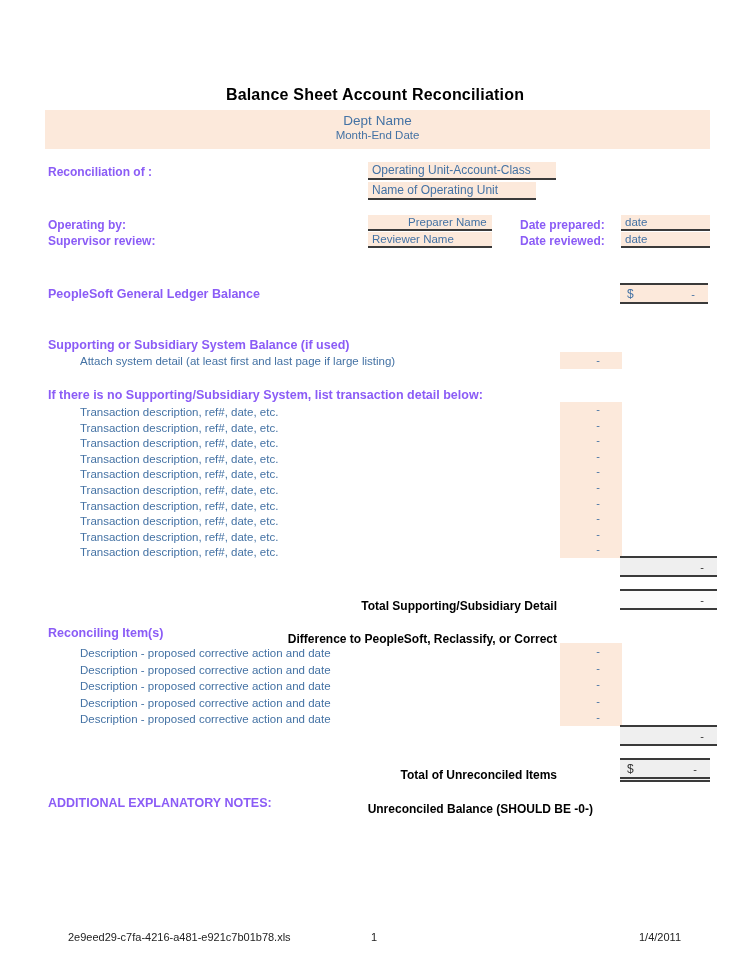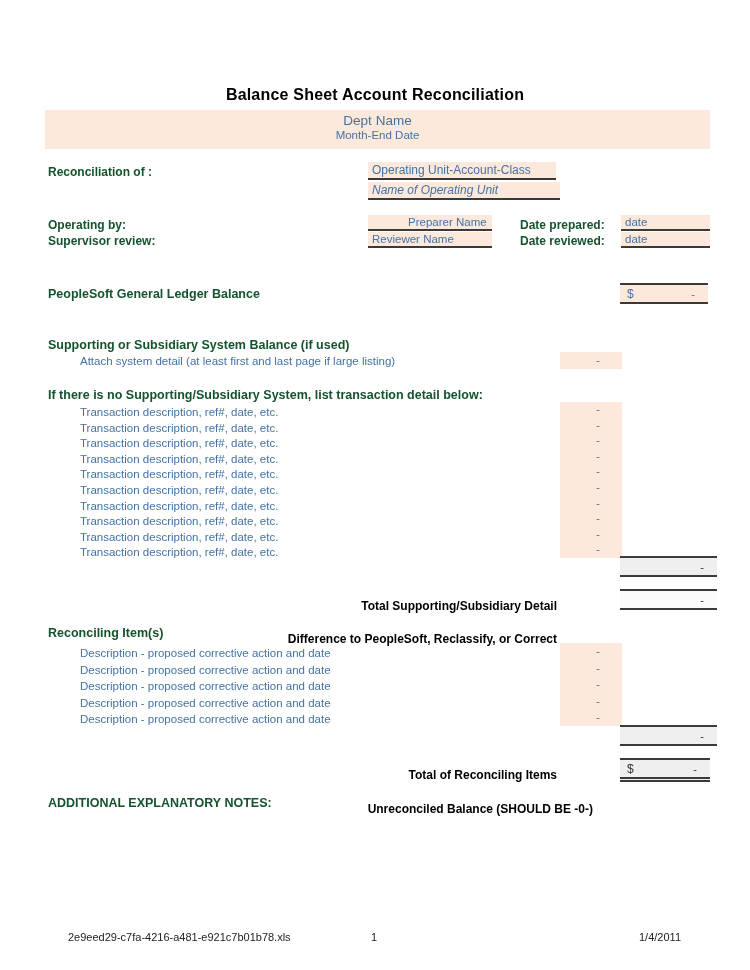--- a/index.html
+++ b/index.html
@@ -5,21 +5,21 @@
   html,body{margin:0;padding:0;background:#ffffff;}
   .page{
     position:relative;
     width:750px;height:970px;
     background:#ffffff;
     font-family:"Liberation Sans", sans-serif;
     color:#000;
     overflow:hidden;
   }
   .abs{position:absolute;}
-  .bold{font-weight:bold;font-size:12px;color:#14532d;white-space:nowrap;}
+  .bold{font-weight:bold;font-size:12px;color:#8b5cf6;white-space:nowrap;}
   .blue{color:var(--blue,#4472A4);}
   .peach{background:var(--peach,#FCE9DB);}
 
   
   .title{top:86px;left:0;width:750px;text-align:center;font-size:16px;font-weight:bold;letter-spacing:0.2px;}
   .banner{top:110px;left:45px;width:665px;height:39px;text-align:center;}
   .banner .dept{font-size:13.5px;padding-top:3px;}
   .banner .mdate{font-size:11.5px;padding-top:1px;}
 
   
@@ -94,21 +94,21 @@
 
   <div class="abs title">Balance Sheet Account Reconciliation</div>
 
   <div class="abs banner peach">
     <div class="dept blue">Dept Name</div>
     <div class="mdate blue">Month-End Date</div>
   </div>
 
   <div class="abs bold" style="left:48px;top:165px;">Reconciliation of :</div>
   <div class="abs ufield" style="left:368px;top:162px;width:188px;">Operating Unit-Account-Class</div>
-  <div class="abs ufield" style="left:368px;top:182px;width:192px;font-style:italic;">Name of Operating Unit</div>
+  <div class="abs ufield" style="left:368px;top:182px;width:168px;">Name of Operating Unit</div>
 
   <div class="abs bold" style="left:48px;top:218px;">Operating by:</div>
   <div class="abs ufield" style="left:368px;top:215px;width:124px;font-size:11.5px;padding-left:40px;">Preparer Name</div>
   <div class="abs bold" style="left:520px;top:218px;">Date prepared:</div>
   <div class="abs ufield" style="left:621px;top:215px;width:89px;font-size:11.5px;">date</div>
 
   <div class="abs bold" style="left:48px;top:234px;">Supervisor review:</div>
   <div class="abs ufield" style="left:368px;top:232px;width:124px;font-size:11.5px;">Reviewer Name</div>
   <div class="abs bold" style="left:520px;top:234px;">Date reviewed:</div>
   <div class="abs ufield" style="left:621px;top:232px;width:89px;font-size:11.5px;">date</div>
@@ -192,21 +192,21 @@
     <div class="listrow5">
       <span class="itemtext blue">Description - proposed corrective action and date</span>
       <span class="pcell">-</span>
     </div>
     <div class="listrow5">
       <span class="itemtext blue">Description - proposed corrective action and date</span>
       <span class="pcell">-</span>
     </div>
   </div>
 
-  <div class="abs rlabel-right" style="left:200px;top:729px;width:357px;">Total of Reconciling Items</div>
+  <div class="abs rlabel-right" style="left:200px;top:729px;width:357px;">Total of Unreconciled Items</div>
   <div class="abs tcell" style="left:620px;top:725px;">-</div>
 
   <div class="abs rlabel-right" style="left:200px;top:763px;width:393px;">Unreconciled Balance (SHOULD BE -0-)</div>
   <div class="abs tcell money" style="left:620px;top:758px;width:70px;border-bottom:5px double var(--border_dark,#3A3A3A);">
     <span style="font-size:12px;">$</span>
     <span>-</span>
   </div>
 
   <div class="abs bold" style="left:48px;top:796px;font-size:12.5px;">ADDITIONAL EXPLANATORY NOTES:</div>
 

